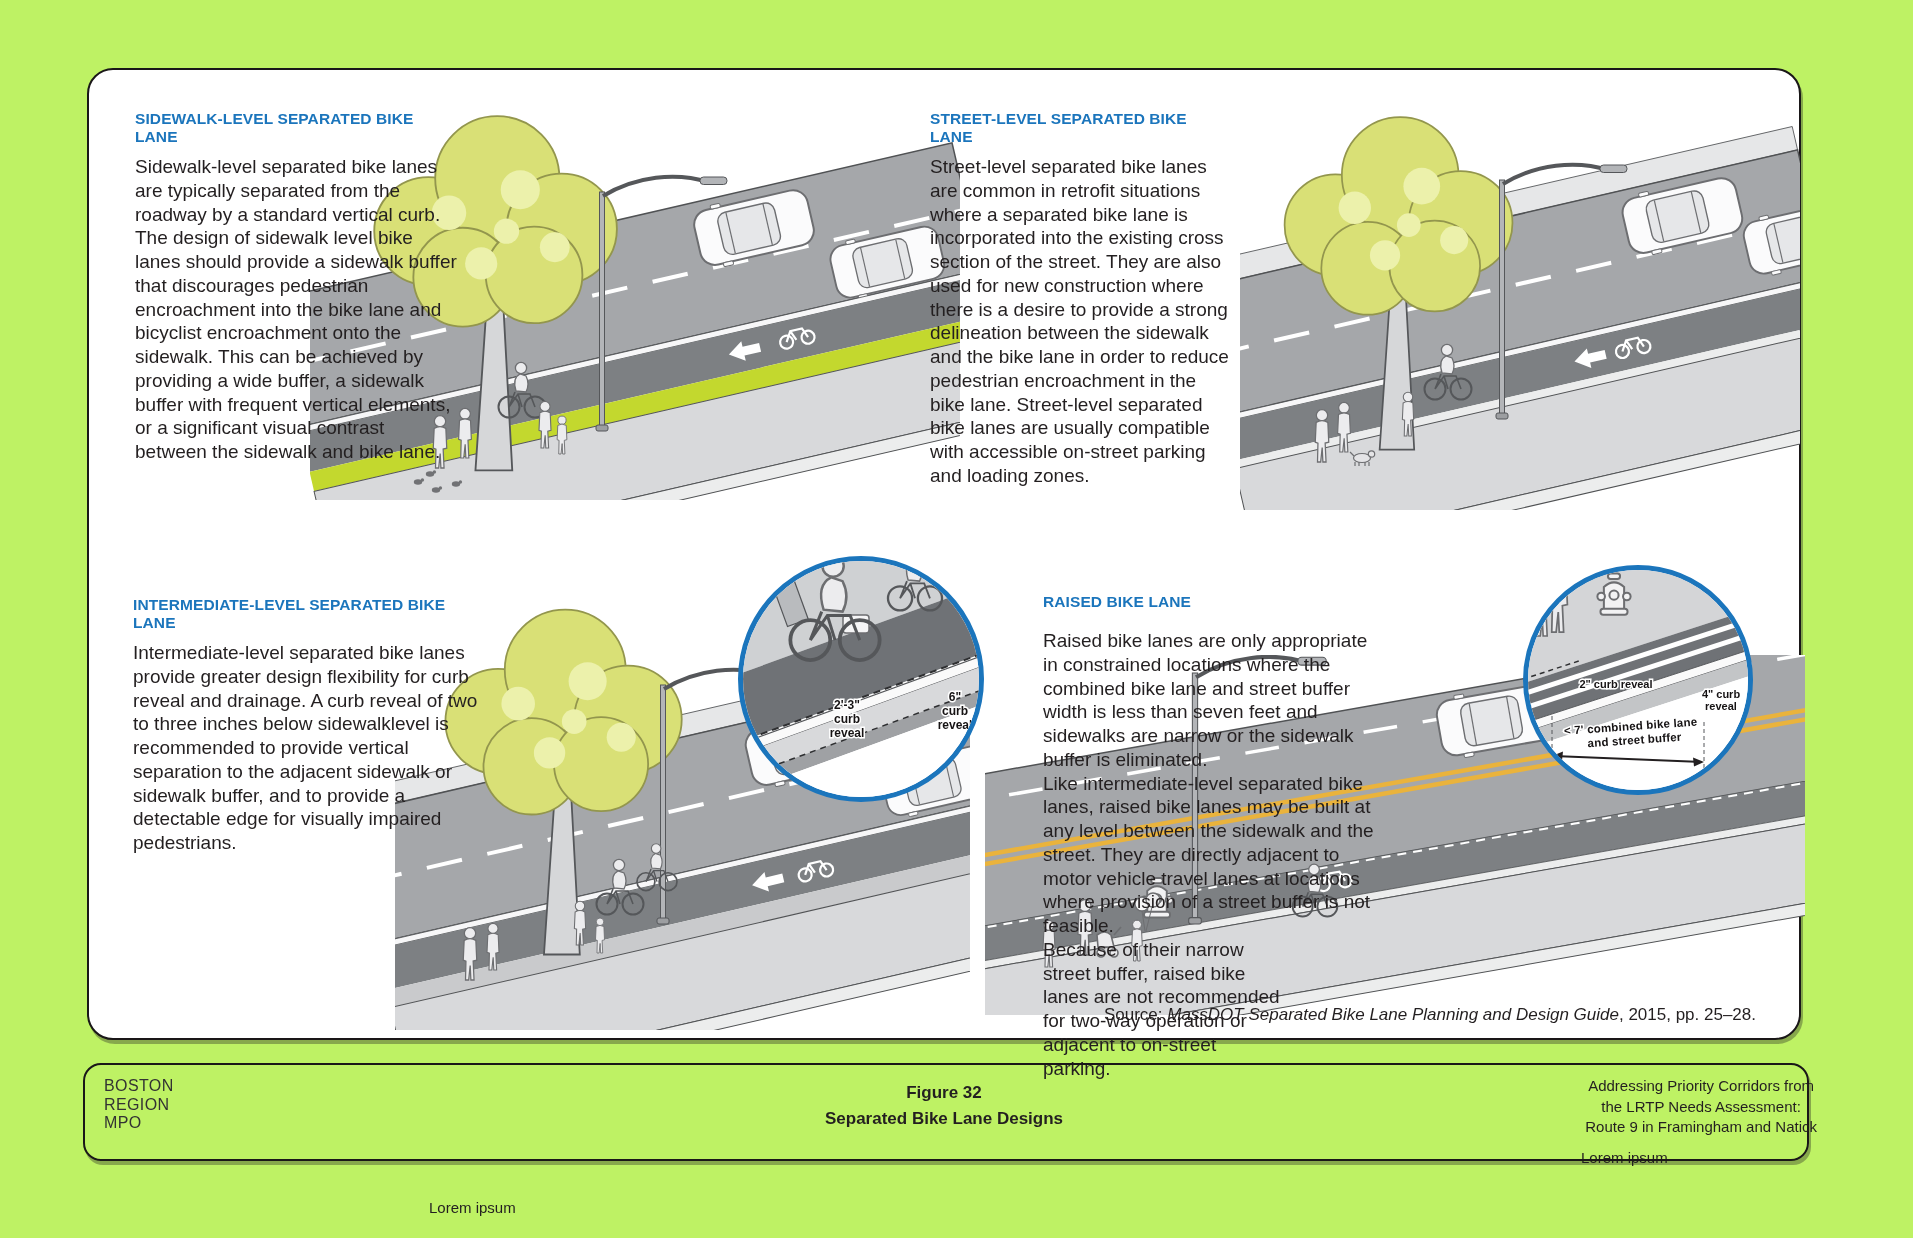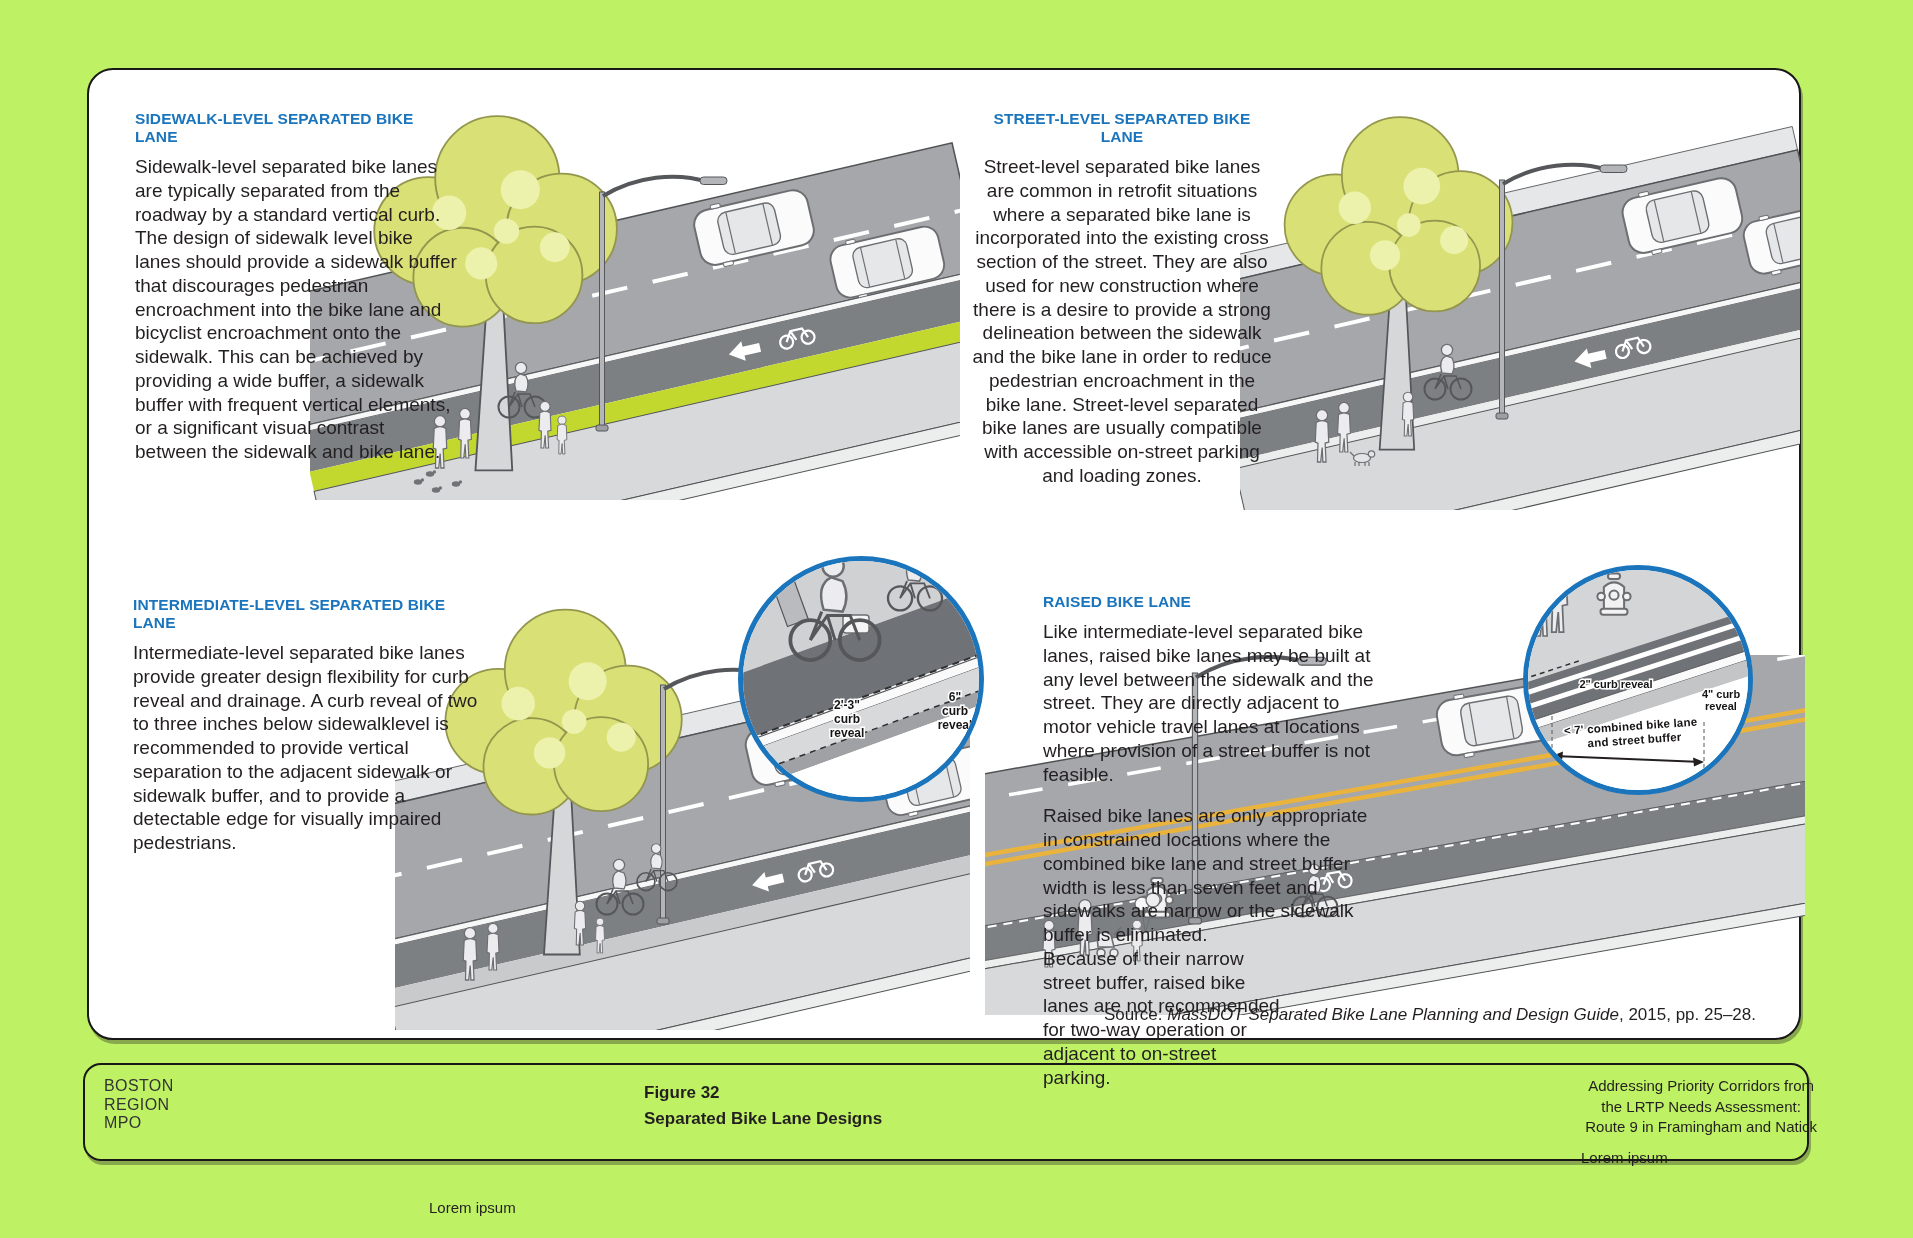--- a/index.html
+++ b/index.html
@@ -8,35 +8,35 @@
   .box{position:absolute;background:#fff;border:2.5px solid #1a1718;}
   .main-box{left:87px;top:68px;width:1710px;height:968px;border-radius:26px;
             box-shadow:2px 4px 0 rgba(35,31,32,.35);z-index:0;}
   .footer-band{left:83px;top:1063px;width:1722px;height:94px;border-radius:18px;
             box-shadow:2px 4px 0 rgba(35,31,32,.35);background:transparent;z-index:6;}
   .txt{position:absolute;z-index:5;}
   .head{font-size:15.5px;font-weight:bold;color:#1b75bc;margin:0 0 9px 0;letter-spacing:.1px;}
   .bodytxt{font-size:19px;line-height:1.25;margin:0;}
   .gap{margin-top:18px;}
   .tl-text{left:135px;top:110px;width:322px;}
-  .tr-text{left:971px;top:110px;width:302px;text-align:center;}
+  .tr-text{left:930px;top:110px;width:302px;}
   .bl-text{left:133px;top:596px;width:348px;}
   .br-text{left:1043px;top:593px;width:337px;}
   .br-narrow{width:242px;}
   .scene{position:absolute;z-index:1;}
   .inset{position:absolute;border-radius:50%;border:5px solid #1b75bc;background:#fff;
          overflow:hidden;z-index:7;box-sizing:border-box;}
   .inset-l{left:738px;top:556px;width:246px;height:246px;}
   .inset-r{left:1523px;top:565px;width:230px;height:230px;}
   .inset svg{display:block;width:100%;height:100%;}
   .source{position:absolute;right:173px;top:1005px;font-size:17px;font-weight:normal;z-index:5;white-space:nowrap;}
   .source .it{font-style:italic;}
   .logo{position:absolute;left:104px;top:1077px;font-size:16px;line-height:1.16;
         letter-spacing:.4px;color:#333;z-index:8;}
-  .figtitle{position:absolute;left:644px;top:1080px;width:600px;
+  .figtitle{position:absolute;left:644px;top:1080px;width:600px;text-align:center;
         font-size:17px;font-weight:bold;line-height:1.5;z-index:8;}
   .caption{position:absolute;right:112px;top:1076px;text-align:center;
         font-size:15px;line-height:1.38;z-index:8;}
   .lorem-right{position:absolute;left:1581px;top:1149px;font-size:15px;z-index:3;}
   .lorem-bottom{position:absolute;left:429px;top:1199px;font-size:15px;z-index:3;}
   .dim,.dim2,.dim3{fill:#161314;text-anchor:middle;paint-order:stroke;stroke:#ffffff;stroke-width:3px;
         font-family:"Liberation Sans",sans-serif;font-weight:bold;}
   .dim{font-size:12px;}
   .dim2{font-size:11px;}
   .dim3{font-size:11.5px;letter-spacing:.2px;}
@@ -242,22 +242,22 @@
     <text class="dim" x="104" y="162">curb</text>
     <text class="dim" x="104" y="176">reveal</text>
     <text class="dim" x="212" y="140">6"</text>
     <text class="dim" x="212" y="154">curb</text>
     <text class="dim" x="212" y="168">reveal</text>
   </svg>
 </div>
 
 <div class="txt br-text">
   <h3 class="head">RAISED BIKE LANE</h3>
+  <p class="bodytxt gap">Raised bike lanes are only appropriate in constrained locations where the combined bike lane and street buffer width is less than seven feet and sidewalks are narrow or the sidewalk buffer is eliminated.</p>
   <p class="bodytxt">Like intermediate-level separated bike lanes, raised bike lanes may be built at any level between the sidewalk and the street. They are directly adjacent to motor vehicle travel lanes at locations where provision of a street buffer is not feasible.</p>
-  <p class="bodytxt gap">Raised bike lanes are only appropriate in constrained locations where the combined bike lane and street buffer width is less than seven feet and sidewalks are narrow or the sidewalk buffer is eliminated.</p>
   <p class="bodytxt br-narrow">Because of their narrow street buffer, raised bike lanes are not recommended for two-way operation or adjacent to on-street parking.</p>
 </div>
 
 <svg class="scene" style="left:985px;top:655px" width="820" height="360" viewBox="0 0 820 360">
   <g transform="translate(400,170) rotate(-10)">
     <rect x="-430" y="-120" width="880" height="150" fill="#a5a7aa" stroke="#505254" stroke-width="1.5"></rect>
     <line x1="-425" y1="-95" x2="445" y2="-95" stroke="#fff" stroke-width="3.5" stroke-dasharray="34 26"></line>
     <line x1="-420" y1="-40" x2="440" y2="-40" stroke="#eab33c" stroke-width="4.5"></line>
     <line x1="-420" y1="-31" x2="440" y2="-31" stroke="#eab33c" stroke-width="4.5"></line>
     <use href="#car" transform="translate(70,-112)"></use>

